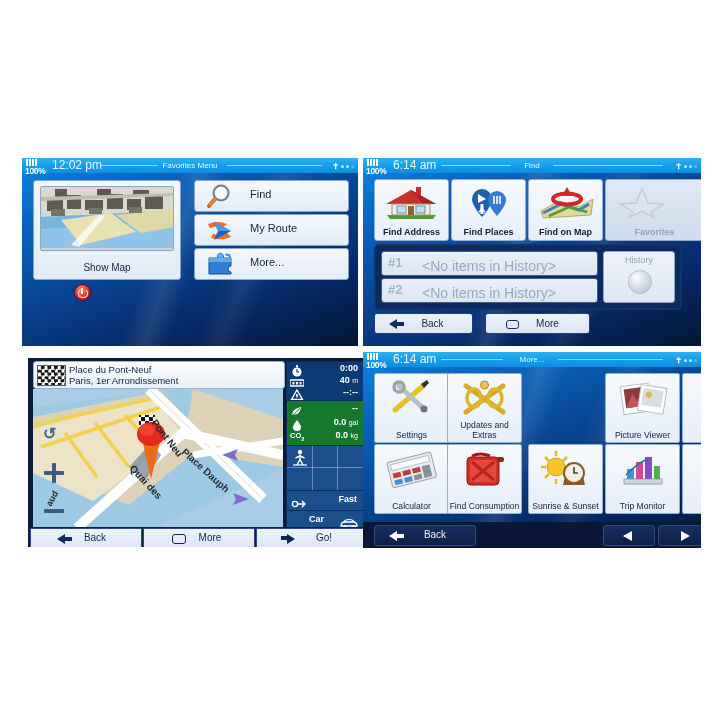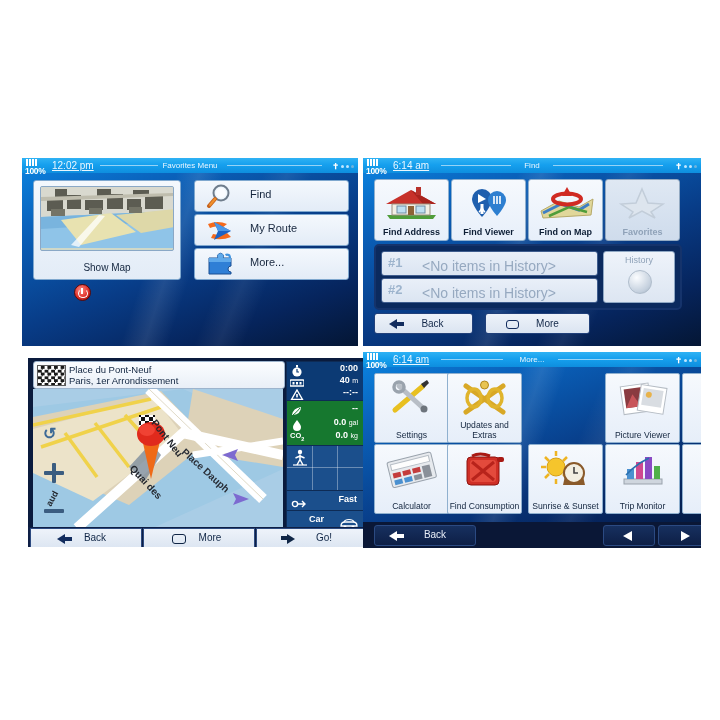--- a/index.html
+++ b/index.html
@@ -19,21 +19,21 @@
       linear-gradient(112deg, rgba(255,255,255,0) 60%, rgba(255,255,255,.07) 66%, rgba(255,255,255,0) 72%);
   }
   
   .tbar{position:absolute;left:0;top:0;right:0;height:15px;
     background:linear-gradient(180deg,#2fb2f4 0%,#16a0ee 45%,#0e8ede 100%);
     color:#fff;font-size:8px;line-height:15px;}
   .tbar .batt{position:absolute;left:4px;top:1px;display:flex;gap:1px;}
   .tbar .batt i{display:block;width:2px;height:7px;background:#fff;}
   .tbar .pct{position:absolute;left:3px;top:6px;font-size:8.5px;font-weight:bold;
     color:#fff;letter-spacing:-.3px;}
-  .tbar .clock{position:absolute;left:30px;top:0;font-size:10px;color:#eaf7ff;text-decoration:underline;}
+  .tbar .clock{position:absolute;left:30px;top:0;font-size:12px;color:#eaf7ff;}
   .tbar .ttl{position:absolute;left:0;right:0;text-align:center;font-size:8px;color:#e9f6ff;}
   .tbar .rule-l,.tbar .rule-r{position:absolute;top:7px;height:1px;background:rgba(255,255,255,.55);}
   .tbar .stat{position:absolute;right:4px;top:1px;display:flex;align-items:center;gap:2px;}
   .tbar .stat .sat{font-size:8px;color:#ffffff;font-weight:bold;}
   .tbar .stat b{display:block;width:3px;height:3px;border-radius:50%;background:#bfe6ff;}
   .tbar .stat b.dim{background:#6fb4dd;}
 
   
   #p1{left:22px;top:158px;width:336px;height:188px;}
   .p1-card{position:absolute;border:1px solid #7fa8cf;border-radius:3px;
@@ -57,21 +57,21 @@
 
   
   #p2{left:363px;top:158px;width:338px;height:188px;}
   .p2-tile{position:absolute;top:21px;width:73px;height:60px;border:1px solid #8fb0cf;
     border-radius:3px;background:linear-gradient(180deg,#f6f9fd 0%,#e7effa 100%);}
   .p2-tile.dis{background:linear-gradient(180deg,#dfe8f3 0%,#cfdcec 100%);border-color:#93aac2;}
   .p2-tile .ic{position:absolute;left:0;right:0;top:5px;height:36px;}
   .p2-tile .t{position:absolute;left:0;right:0;bottom:3px;text-align:center;font-size:9px;
     color:#0e1f36;font-weight:bold;}
   .p2-tile.dis .t{color:#8fa2b8;}
-  #p2-t1{left:11px;} #p2-t2{left:88px;} #p2-t3{left:165px;} #p2-t4{left:242px;}
+  #p2-t1{left:11px;} #p2-t2{left:88px;} #p2-t3{left:165px;} #p2-t4{left:242px;padding-left:24px;}
   #p2-histbox{position:absolute;left:11px;top:86px;width:304px;height:62px;
     border:2px solid #15336b;border-radius:5px;background:#0b2a5e;}
   .p2-hrow{position:absolute;left:5px;width:215px;height:23px;border:1px solid #3f5d8e;
     border-radius:3px;background:linear-gradient(180deg,#e9eff8 0%,#dbe5f2 100%);}
   #p2-h1{top:5px;} #p2-h2{top:32px;}
   .p2-hrow .num{position:absolute;left:6px;top:3px;font-size:13px;color:#9db4cd;font-weight:bold;}
   .p2-hrow .txt{position:absolute;left:40px;top:6px;font-size:14px;color:#96a9c0;}
   #p2-hist{position:absolute;right:5px;top:5px;width:70px;height:50px;border:1px solid #8fa8c4;
     border-radius:3px;background:linear-gradient(180deg,#eef3fa 0%,#dde6f2 100%);}
   #p2-hist .t{position:absolute;left:0;right:0;top:3px;text-align:center;font-size:9px;color:#8fa2b8;}
@@ -288,21 +288,21 @@
       <div class="ic">
         <svg width="73" height="36" viewBox="0 0 73 36">
           <path d="M30 4 a10 10 0 0 1 10 10 c0 7 -10 18 -10 18 s-10 -11 -10 -18 a10 10 0 0 1 10 -10z" fill="#1f5fae"></path>
           <path d="M45 6 a9 9 0 0 1 9 9 c0 6 -9 16 -9 16 s-9 -10 -9 -16 a9 9 0 0 1 9 -9z" fill="#2e7fd0"></path>
           <path d="M26 9 l8 5 -8 4 z" fill="#ffffff"></path>
           <path d="M42 11 v8 M45 11 v8 M48 11 v8" stroke="#ffffff" stroke-width="1.6"></path>
           <path d="M30 20 q0 5 3 7 M30 20 q0 5 -3 7" stroke="#ffffff" stroke-width="1.6" fill="none"></path>
           <rect x="28.5" y="19" width="3" height="10" fill="#ffffff"></rect>
         </svg>
       </div>
-      <div class="t">Find Viewer</div>
+      <div class="t">Find Places</div>
     </div>
 
     <div class="p2-tile" id="p2-t3">
       <div class="ic">
         <svg width="73" height="36" viewBox="0 0 73 36">
           <path d="M12 26 L30 16 L50 22 L64 14 L62 30 L14 33 Z" fill="#e0d79a" stroke="#b6a968"></path>
           <path d="M14 28 L32 19 L50 25 L60 19" stroke="#3f7fc4" stroke-width="3" fill="none"></path>
           <path d="M20 31 L40 22 L58 27" stroke="#4f9d3a" stroke-width="2.5" fill="none"></path>
           <ellipse cx="38" cy="14" rx="14" ry="5.5" fill="none" stroke="#d02a22" stroke-width="4"></ellipse>
           <path d="M38 2 L43 11 H33 Z" fill="#d02a22"></path>

